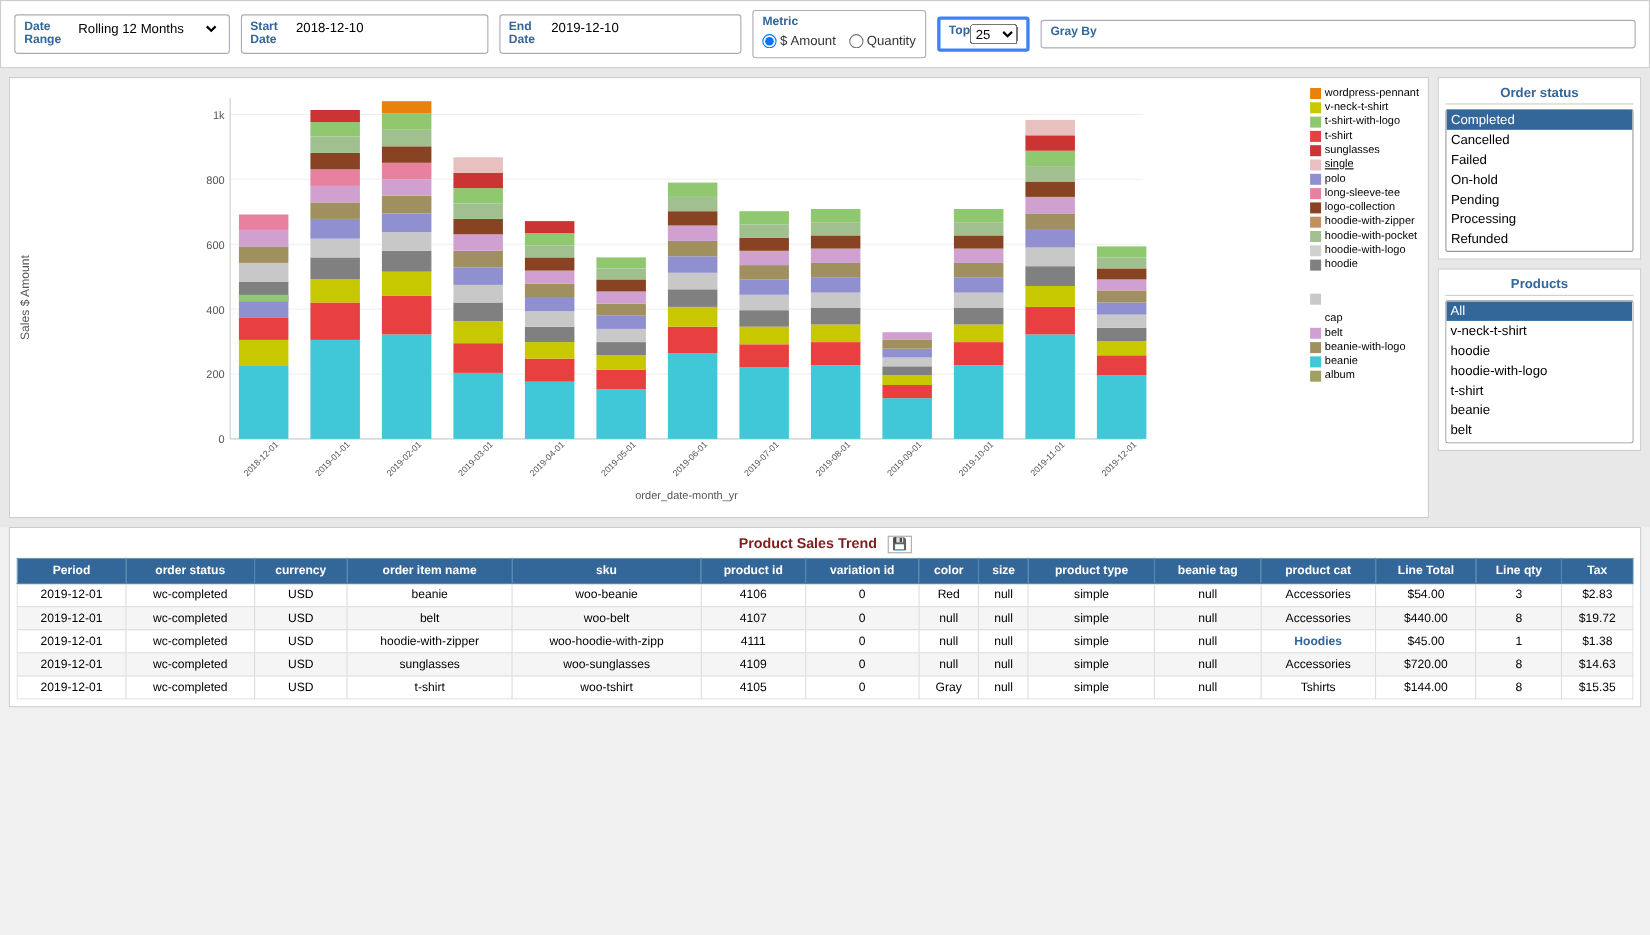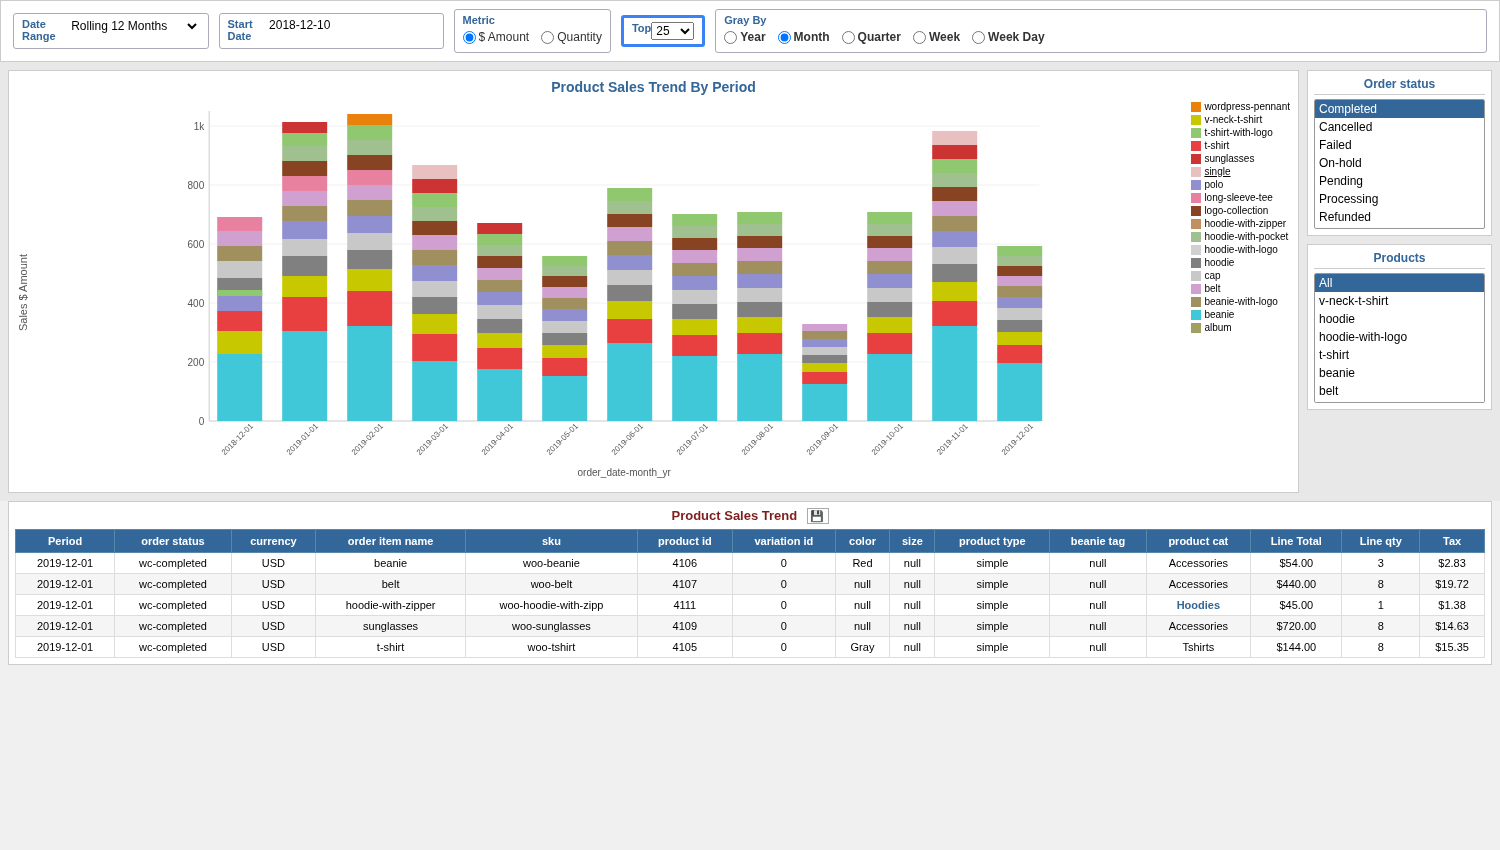--- a/index.html
+++ b/index.html
@@ -122,20 +122,24 @@
     <select>
       <option>Rolling 12 Months</option>
       <option>Custom</option>
       <option>Last 30 Days</option>
       <option>Last 90 Days</option>
     </select>
   </div>
   <div class="toolbar-group">
     <label>Start Date</label>
     <input type="text" value="2018-12-10" style="">
+  </div>
+  <div class="toolbar-group">
+    <label>End Date</label>
+    <input type="text" value="2019-12-10" style="">
   </div>
   <div class="metric-group">
     <label>Metric</label>
     <div class="options">
       <label>
         <input type="radio" name="metric" checked="" style="">
         <span>$ Amount</span>
       </label>
       <label>
         <input type="radio" name="metric" style="">
@@ -147,49 +151,26 @@
     <label>Top</label>
     <select>
       <option>10</option>
       <option selected="">25</option>
       <option>50</option>
       <option>100</option>
     </select>
   </div>
   <div class="viewby-group">
     <label>Gray By</label>
-    <div class="options">
-      <label>
-        <input type="radio" name="viewby" style="">
-        <span>Year</span>
-      </label>
-      <label>
-        <input type="radio" name="viewby" checked="" style="">
-        <span>Month</span>
-      </label>
-      <label>
-        <input type="radio" name="viewby" style="">
-        <span>Quarter</span>
-      </label>
-      <label>
-        <input type="radio" name="viewby" style="">
-        <span>Week</span>
-      </label>
-      <label>
-        <input type="radio" name="viewby" style="">
-        <span>Week Day</span>
-      </label>
-    </div>
   </div>
 </div>
 
 <div class="main-content">
 
   <div class="chart-panel">
-    <div class="chart-title">Product Sales Trend By Period</div>
     <div class="chart-area">
       <div class="y-axis-label">Sales $ Amount</div>
       <div class="chart-inner">
         <svg class="chart-svg" viewBox="0 0 900 380">
 
           <line x1="50" y1="10" x2="50" y2="320" stroke="#ccc" stroke-width="1"></line>
           <line x1="50" y1="320" x2="880" y2="320" stroke="#ccc" stroke-width="1"></line>
 
           <line x1="50" y1="320" x2="880" y2="320" stroke="#e0e0e0" stroke-width="0.5"></line>
           <line x1="50" y1="261" x2="880" y2="261" stroke="#e0e0e0" stroke-width="0.5"></line>
@@ -457,21 +438,21 @@
           <div class="legend-item">
             <div class="legend-color" style="background:#D0D0D0"></div>
             <span style="font-size:10px;">hoodie-with-logo</span>
           </div>
           <div class="legend-item">
             <div class="legend-color" style="background:#808080"></div>
             <span style="font-size:10px;">hoodie</span>
           </div>
           <div class="legend-item">
             <div class="legend-color" style="background:#C8C8C8"></div>
-            <span style="font-size:10px;">cap</span>
+            <span style="font-size:10px;margin-top:36px;">cap</span>
           </div>
           <div class="legend-item">
             <div class="legend-color" style="background:#D0A0D0"></div>
             <span style="font-size:10px;">belt</span>
           </div>
           <div class="legend-item">
             <div class="legend-color" style="background:#A09060"></div>
             <span style="font-size:10px;">beanie-with-logo</span>
           </div>
           <div class="legend-item">

